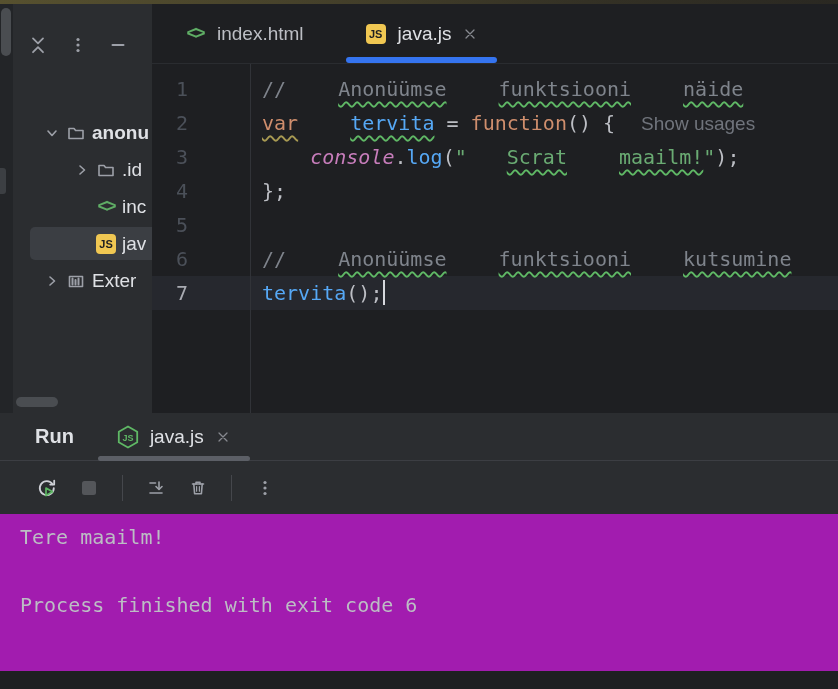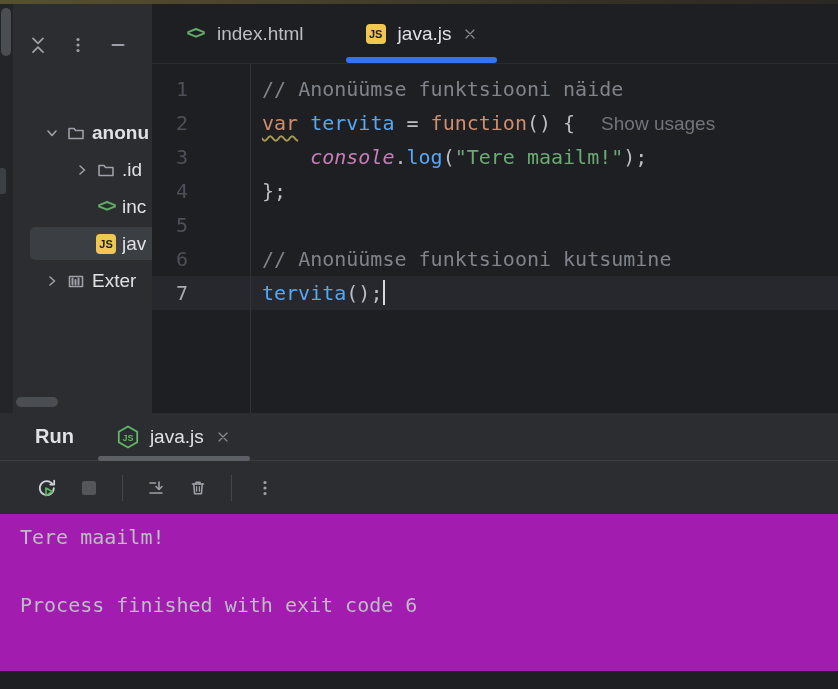--- a/index.html
+++ b/index.html
@@ -52,22 +52,22 @@
   .codecol { position:absolute; left:110px; top:68px; right:0; }
   .cline { height:34px; line-height:34px; white-space:pre;
     font-family:"DejaVu Sans Mono", monospace; font-size:20px; color:#bcbec4; }
   .tok { white-space:pre; }
   .tok.cmt { color:#7f848c; }
   .tok.kw  { color:#cf8e6d; }
   .tok.fn  { color:#56a8f5; }
   .tok.str { color:#6aab73; }
   .tok.obj { color:#c77dbb; font-style:italic; }
   .tok.pln { color:#bcbec4; }
-  .sq-g { text-decoration-style:wavy; text-decoration-color:#5fb865;
-    text-decoration-thickness:2px; text-underline-offset:5px; text-decoration-skip-ink:none; }
+  .sq-g { text-decoration:underline; text-decoration-style:wavy; text-decoration-color:#5fb865;
+    text-decoration-thickness:2px; text-underline-offset:5px; text-decoration-skip-ink:none;margin-left:40px; }
   .sq-y { text-decoration:underline; text-decoration-style:wavy; text-decoration-color:#a89a52;
     text-decoration-thickness:2px; text-underline-offset:5px; text-decoration-skip-ink:none; }
   .inlay { font-family:"Liberation Sans", sans-serif; font-size:19px; color:#70747c; margin-left:26px; font-style:normal; }
   .caret { display:inline-block; width:2px; height:25px; background:#d6d8dd; vertical-align:-5px; margin-left:1px; }
 
   
   .run-panel { position:absolute; left:0; top:413px; width:838px; height:276px; }
   .run-header { position:relative; height:48px; background:#2b2d30; border-bottom:1px solid #3c3e43;
     display:flex; align-items:center; padding-left:35px; }
   .run-title { font-size:20px; font-weight:bold; color:#dfe1e5; }
@@ -200,21 +200,21 @@
         <div class="lnum">2</div>
         <div class="lnum">3</div>
         <div class="lnum">4</div>
         <div class="lnum">5</div>
         <div class="lnum">6</div>
         <div class="lnum cur">7</div>
       </div>
     <div class="codecol" id="code">
         <div class="cline"><span class="tok cmt">// </span><span class="tok cmt sq-g">Anonüümse</span><span class="tok cmt"> </span><span class="tok cmt sq-g">funktsiooni</span><span class="tok cmt"> </span><span class="tok cmt sq-g">näide</span></div>
         <div class="cline"><span class="tok kw sq-y">var</span><span class="tok pln"> </span><span class="tok fn sq-g">tervita</span><span class="tok pln"> = </span><span class="tok kw">function</span><span class="tok pln">() {</span><span class="inlay">Show usages</span></div>
-        <div class="cline"><span class="tok pln">    </span><span class="tok obj">console</span><span class="tok pln">.</span><span class="tok fn">log</span><span class="tok pln">(</span><span class="tok str">"</span><span class="tok str sq-g">Tere</span><span class="tok str"> </span><span class="tok str sq-g">maailm!</span><span class="tok str">"</span><span class="tok pln">);</span></div>
+        <div class="cline"><span class="tok pln">    </span><span class="tok obj">console</span><span class="tok pln">.</span><span class="tok fn">log</span><span class="tok pln">(</span><span class="tok str">"</span><span class="tok str sq-g">Scrat</span><span class="tok str"> </span><span class="tok str sq-g">maailm!</span><span class="tok str">"</span><span class="tok pln">);</span></div>
         <div class="cline"><span class="tok pln">};</span></div>
         <div class="cline"></div>
         <div class="cline"><span class="tok cmt">// </span><span class="tok cmt sq-g">Anonüümse</span><span class="tok cmt"> </span><span class="tok cmt sq-g">funktsiooni</span><span class="tok cmt"> </span><span class="tok cmt sq-g">kutsumine</span></div>
         <div class="cline"><span class="tok fn">tervita</span><span class="tok pln">();</span><span class="caret"></span></div>
       </div>
   </div>
 
   <div class="run-panel">
     <div class="run-header">
       <span class="run-title">Run</span>

